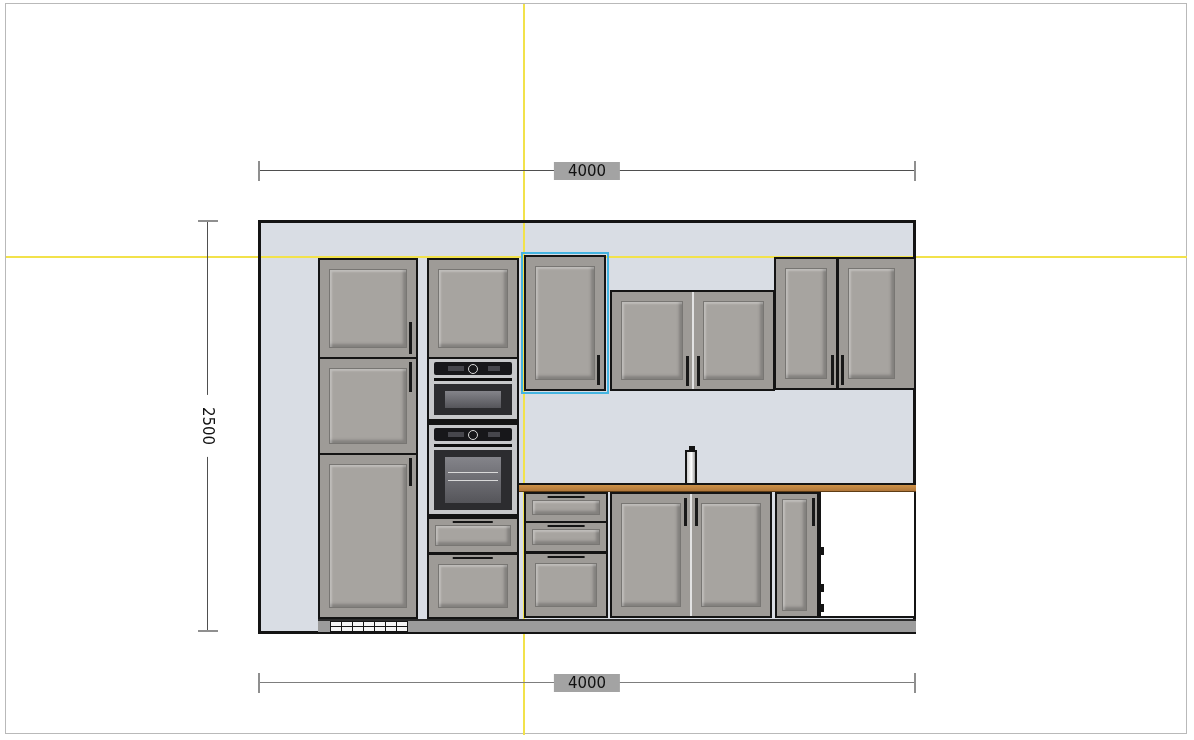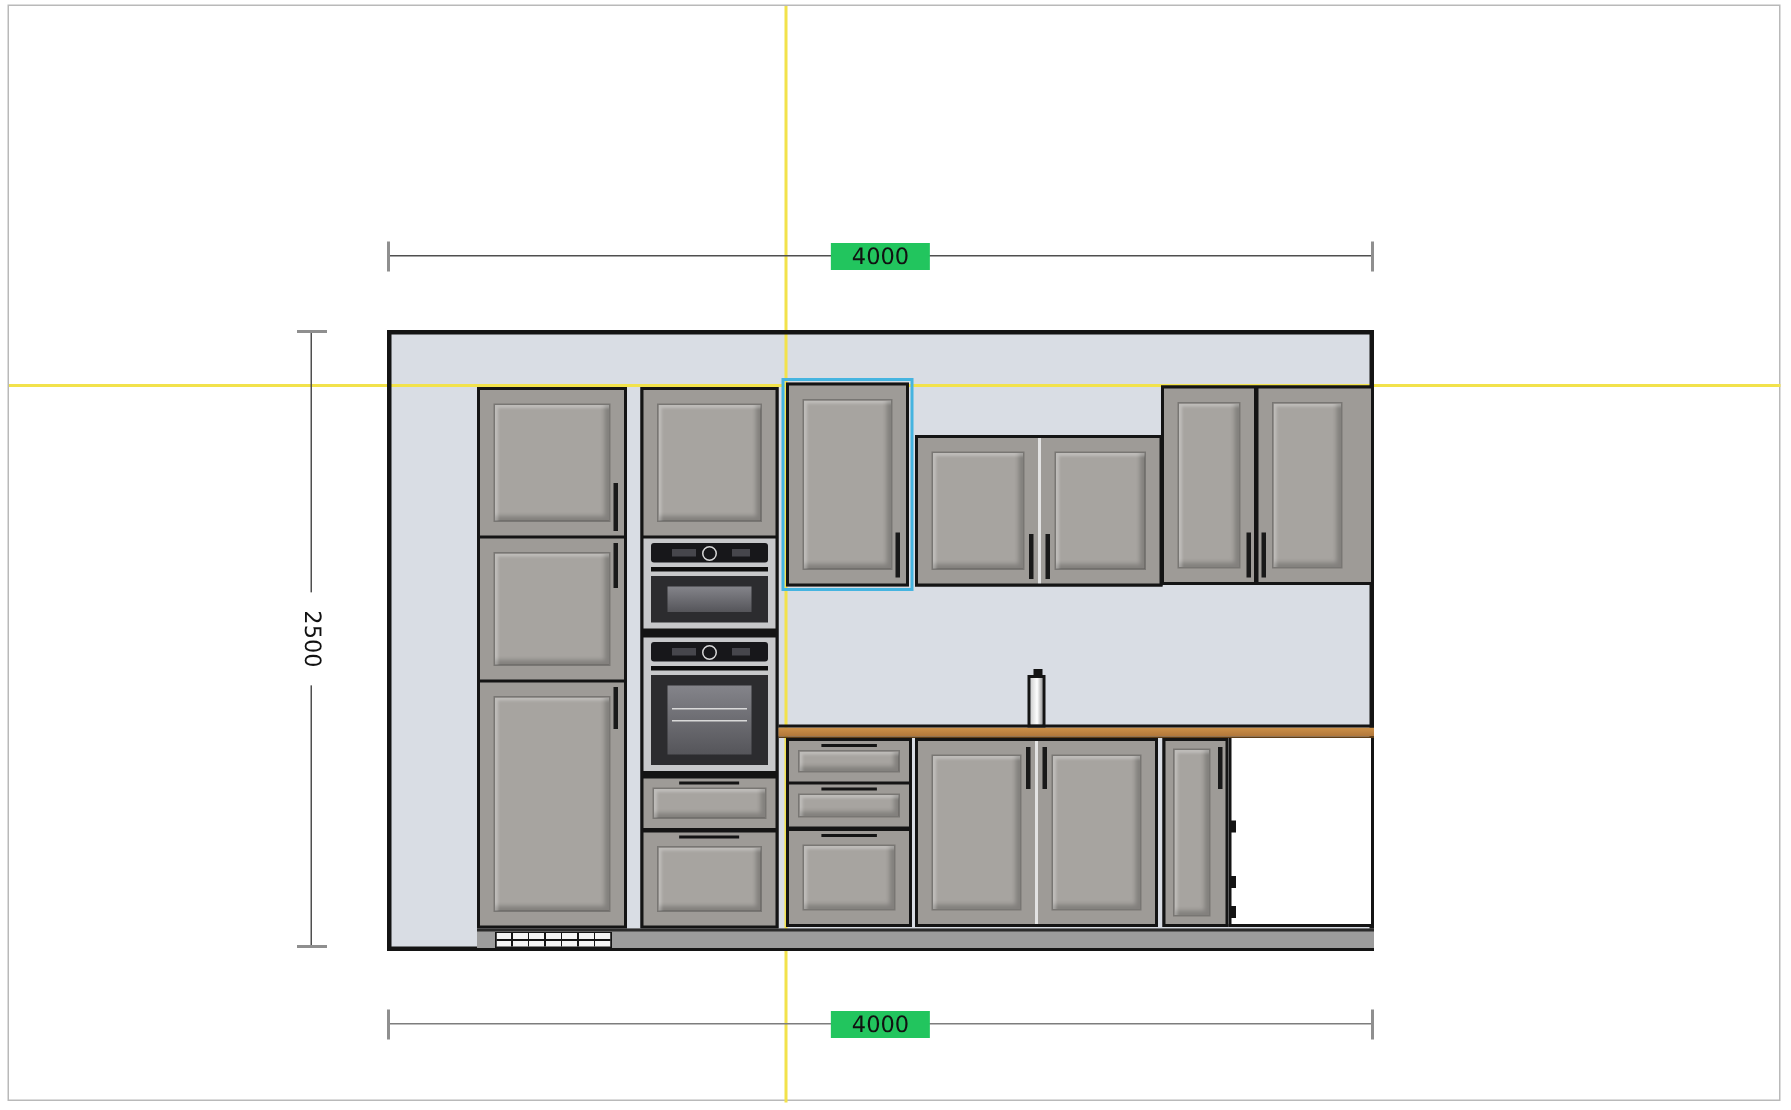--- a/index.html
+++ b/index.html
@@ -81,21 +81,21 @@
     background-image:
       linear-gradient(to bottom, transparent 4px, #141414 4px, #141414 5px, transparent 5px),
       repeating-linear-gradient(90deg, transparent 0, transparent 10px, #141414 10px, #141414 11px);}
 
   
   .dim{position:absolute; z-index:5; color:#111; font-size:15px;}
   .dim .line-h{position:absolute; left:0; right:0; top:9px; height:1px; background:var(--dim-dark,#4f4f4f);}
   .dim.gray .line-h{background:var(--dim-gray,#7d7d7d);}
   .dim .tick-v{position:absolute; top:0; width:2px; height:20px; background:#8f8f8f;}
   .dim .label-h{position:absolute; left:50%; top:10px; transform:translate(-50%,-50%);
-    background:#22c55e; padding:0 14px; line-height:18px;}
+    background:#a3a3a3; padding:0 14px; line-height:18px;}
   #dim-left .line-v{position:absolute; top:0; bottom:0; left:9px; width:1px; background:var(--dim-dark,#4f4f4f);}
   #dim-left .tick-h{position:absolute; left:0; width:20px; height:2px; background:#8f8f8f;}
   #dim-left .label-v{position:absolute; left:10px; top:50%; transform:translate(-50%,-50%) rotate(90deg);
     background:#fff; padding:0 12px; line-height:18px; white-space:nowrap;}
 </style>
 </head>
 <body>
 
 <div id="canvas">
   <div id="frame"></div>

